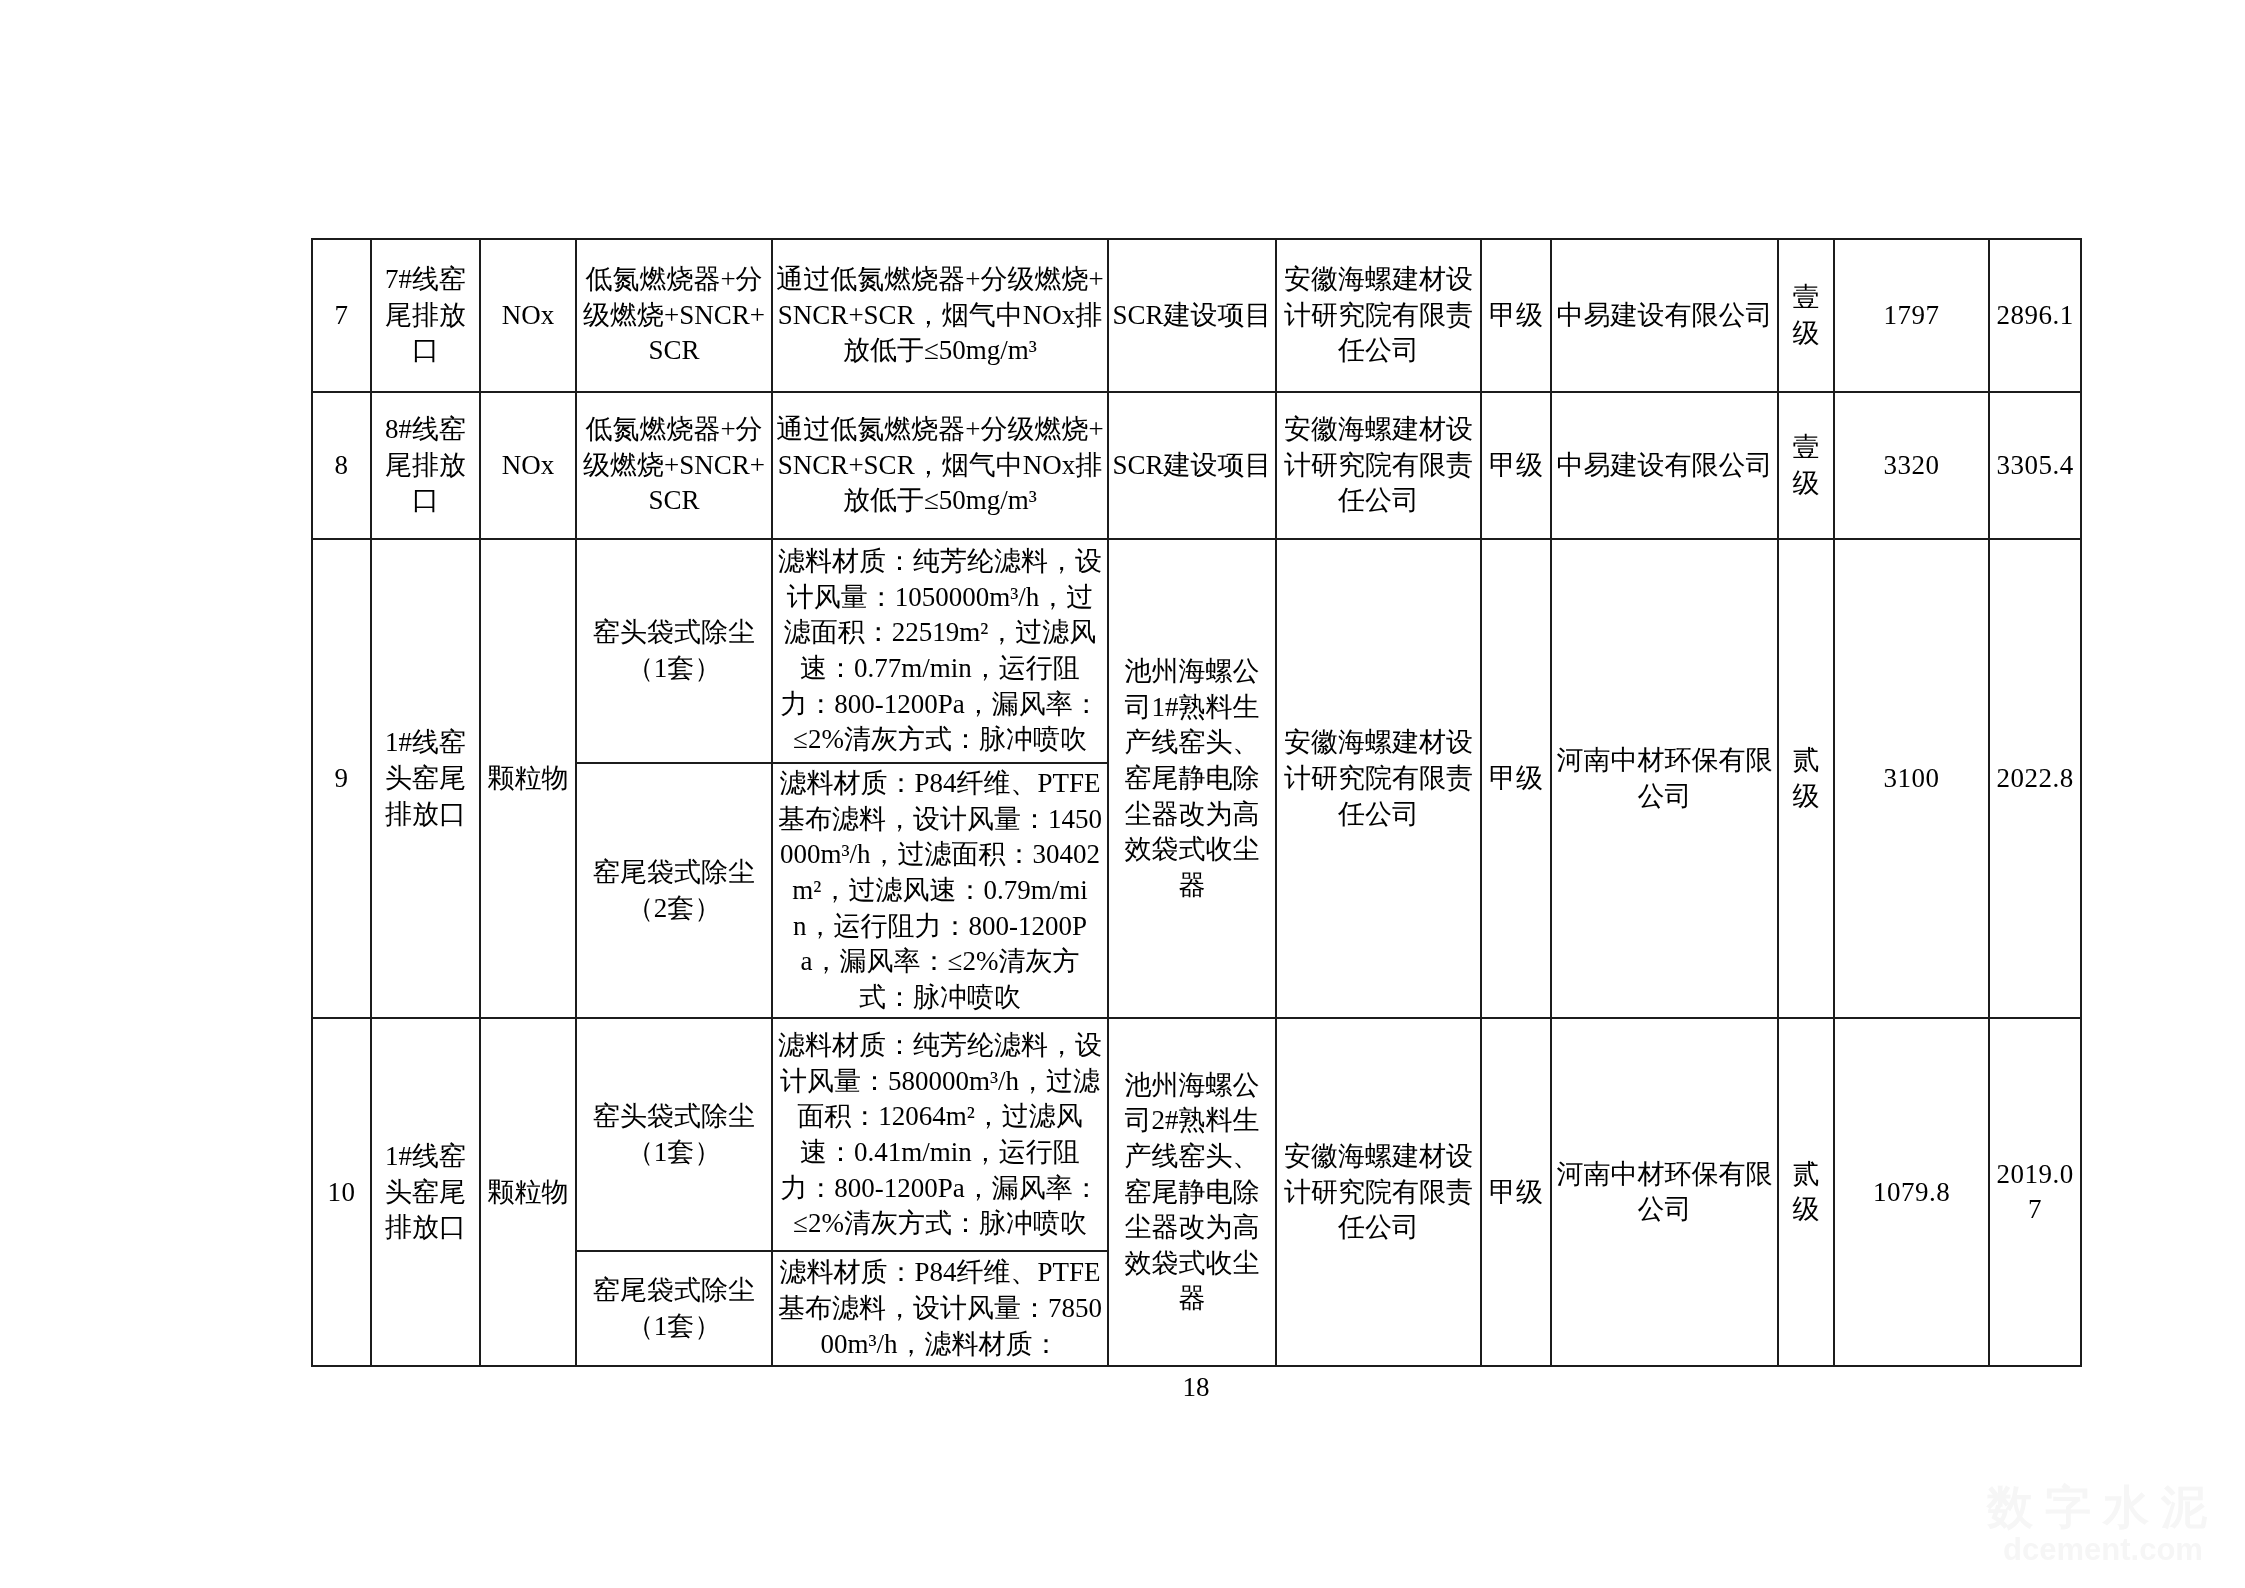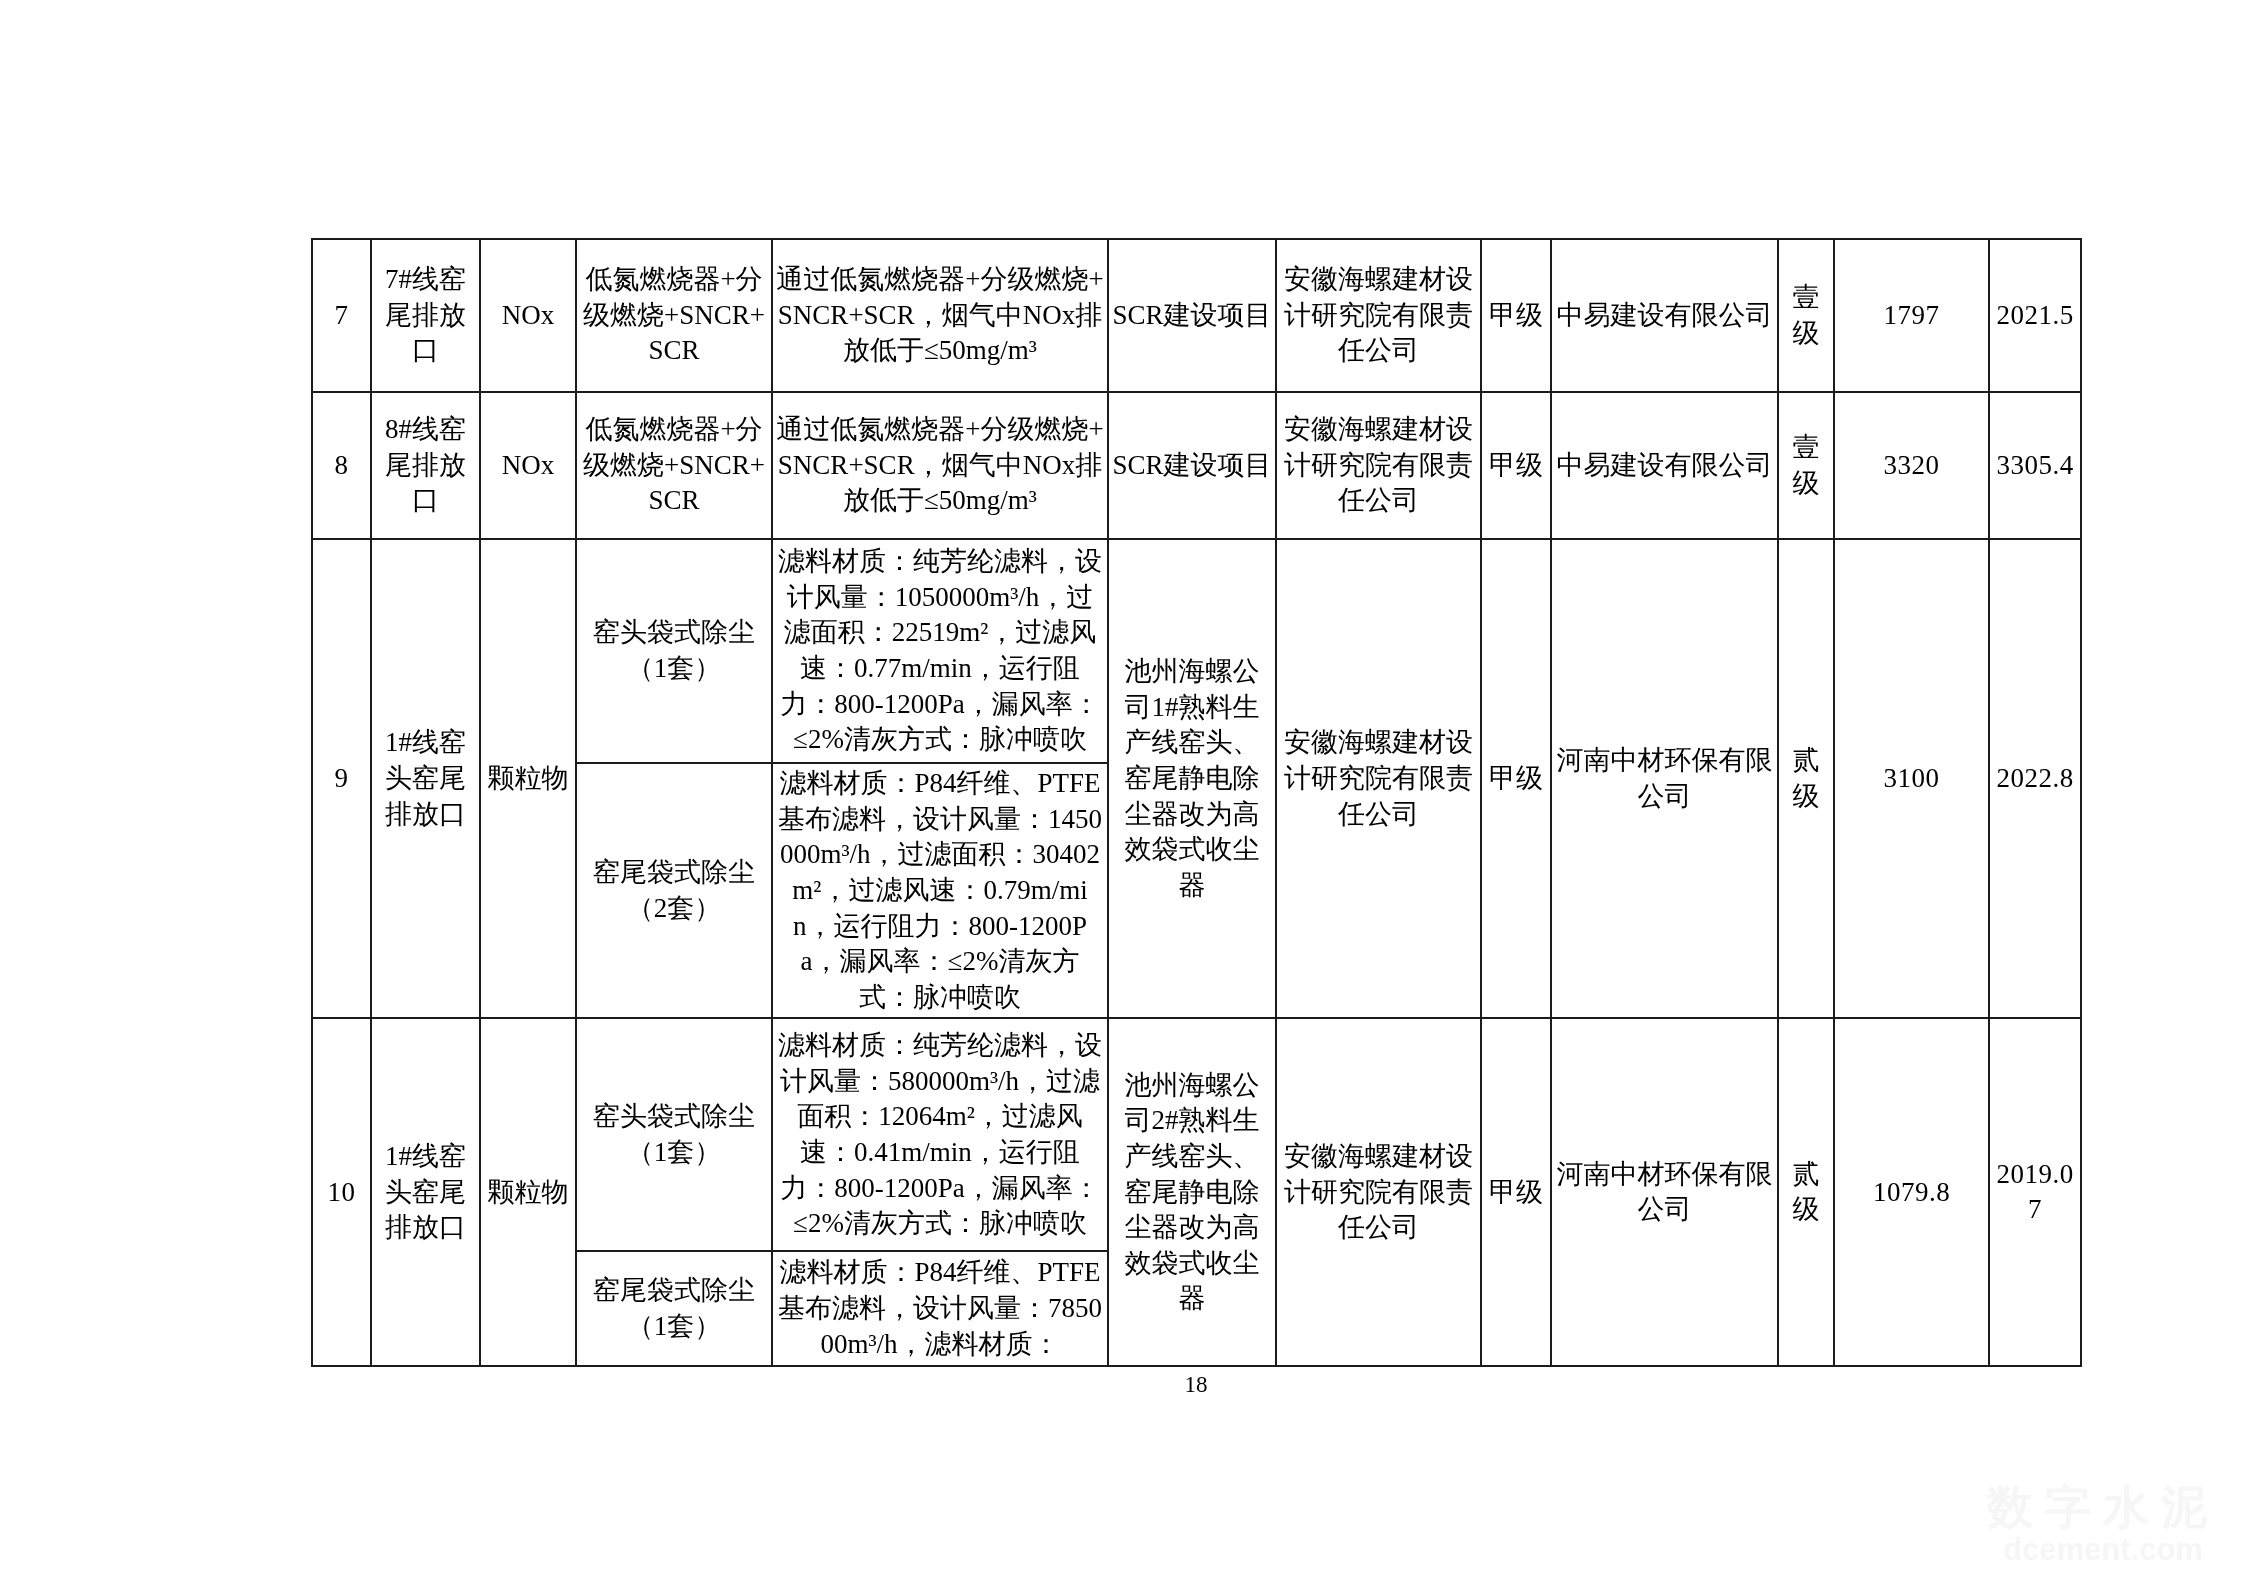--- a/index.html
+++ b/index.html
@@ -37,21 +37,21 @@
   td.grade{
     padding:2px 0;
   }
   td.num{
     letter-spacing:0.5px;
   }
   .page-number{
     position:absolute;
     top:1372px;left:1196px;
     transform:translateX(-50%);
-    font-size:23px;
+    font-size:27px;
   }
   .watermark{
     position:absolute;
     top:1482px;right:26px;
     text-align:center;
     color:#f6f6f6;
     font-family:"Liberation Sans","DejaVu Sans",sans-serif;
     font-weight:bold;
     user-select:none;
   }
@@ -92,21 +92,21 @@
       <td>7#线窑尾排放口</td>
       <td>NOx</td>
       <td>低氮燃烧器+分级燃烧+SNCR+SCR</td>
       <td class="desc">通过低氮燃烧器+分级燃烧+SNCR+SCR，烟气中NOx排放低于≤50mg/m³</td>
       <td>SCR建设项目</td>
       <td>安徽海螺建材设计研究院有限责任公司</td>
       <td class="grade">甲级</td>
       <td>中易建设有限公司</td>
       <td class="grade">壹级</td>
       <td class="num">1797</td>
-      <td class="num">2021.5</td>
+      <td class="num">2896.1</td>
     </tr>
 
     <tr style="height:147px">
       <td class="num">8</td>
       <td>8#线窑尾排放口</td>
       <td>NOx</td>
       <td>低氮燃烧器+分级燃烧+SNCR+SCR</td>
       <td class="desc">通过低氮燃烧器+分级燃烧+SNCR+SCR，烟气中NOx排放低于≤50mg/m³</td>
       <td>SCR建设项目</td>
       <td>安徽海螺建材设计研究院有限责任公司</td>

